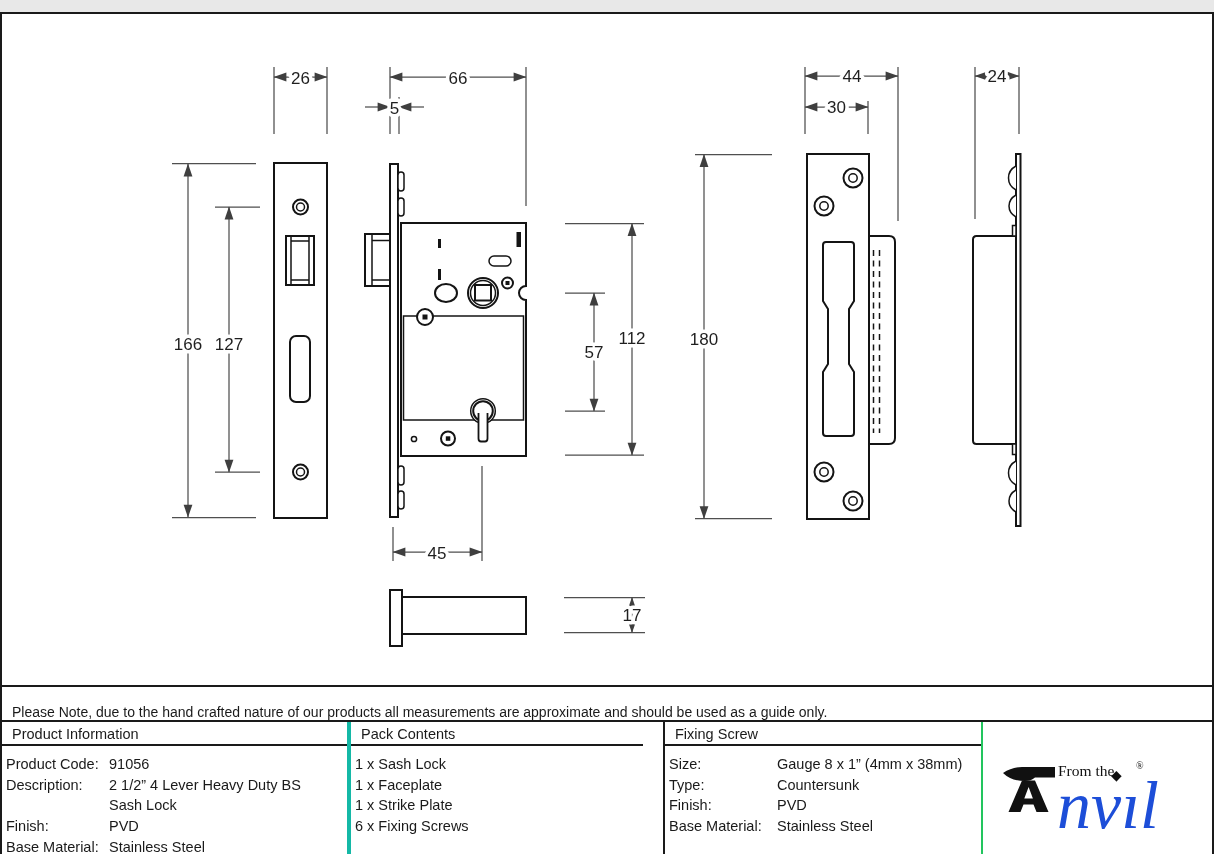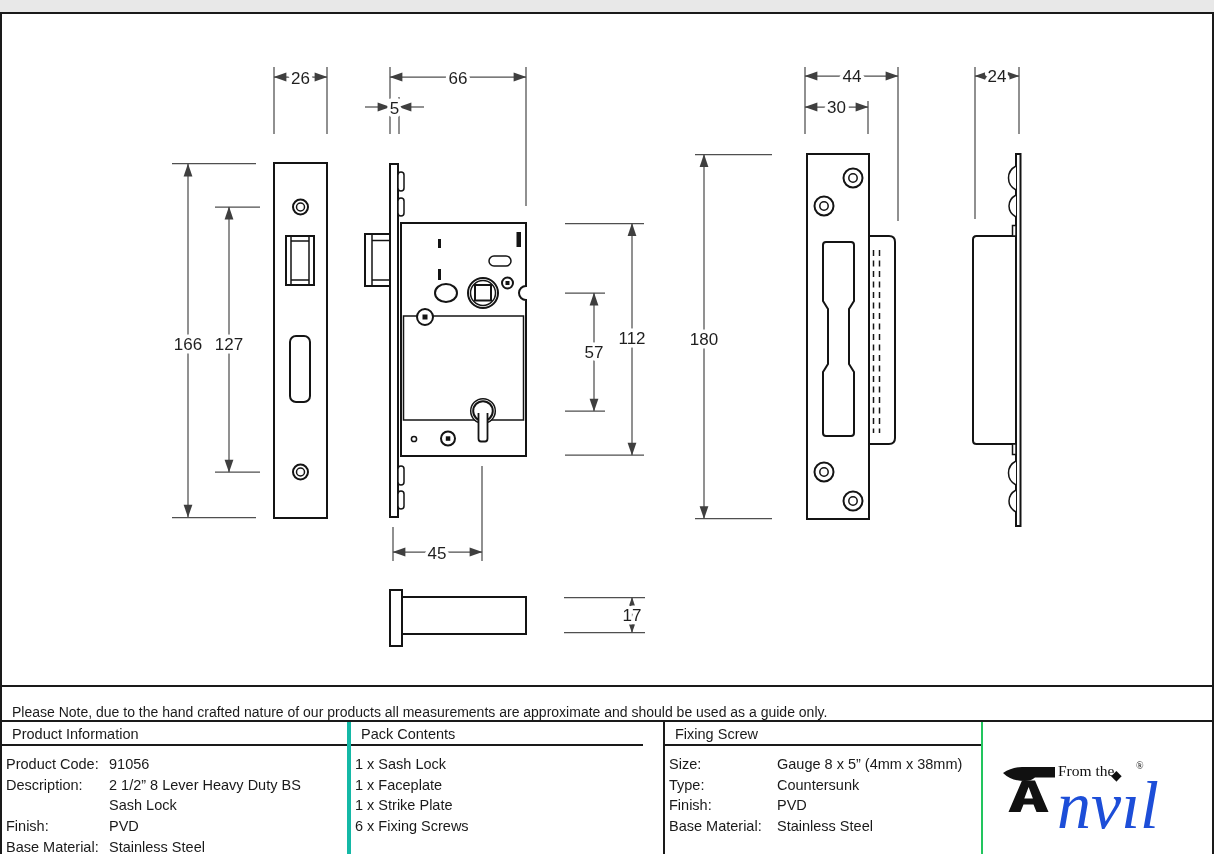--- a/index.html
+++ b/index.html
@@ -214,21 +214,21 @@
 
     <div class="col col-1">
       <div class="col-header">Product Information</div>
       <div class="col-body">
         <div class="kv">
           <div class="lab">Product Code:</div>
           <div class="val">91056</div>
         </div>
         <div class="kv">
           <div class="lab">Description:</div>
-          <div class="val">2 1/2” 8 Lever Heavy Duty BS Sash Lock</div>
+          <div class="val">2 1/2” 4 Lever Heavy Duty BS Sash Lock</div>
         </div>
         <div class="kv">
           <div class="lab">Finish:</div>
           <div class="val">PVD</div>
         </div>
         <div class="kv">
           <div class="lab">Base Material:</div>
           <div class="val">Stainless Steel</div>
         </div>
       </div>
@@ -242,21 +242,21 @@
         <div>1 x Strike Plate</div>
         <div>6 x Fixing Screws</div>
       </div>
     </div>
 
     <div class="col col-3">
       <div class="col-header">Fixing Screw</div>
       <div class="col-body">
         <div class="kv">
           <div class="lab">Size:</div>
-          <div class="val">Gauge 8 x 5” (4mm x 38mm)</div>
+          <div class="val">Gauge 8 x 1” (4mm x 38mm)</div>
         </div>
         <div class="kv">
           <div class="lab">Type:</div>
           <div class="val">Countersunk</div>
         </div>
         <div class="kv">
           <div class="lab">Finish:</div>
           <div class="val">PVD</div>
         </div>
         <div class="kv">

